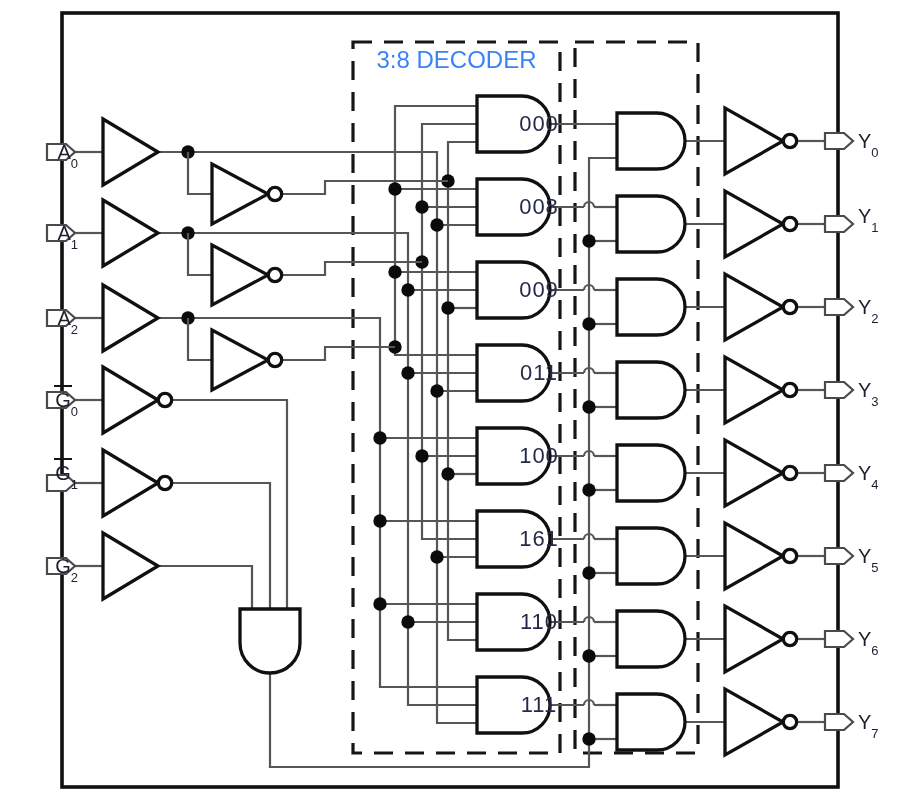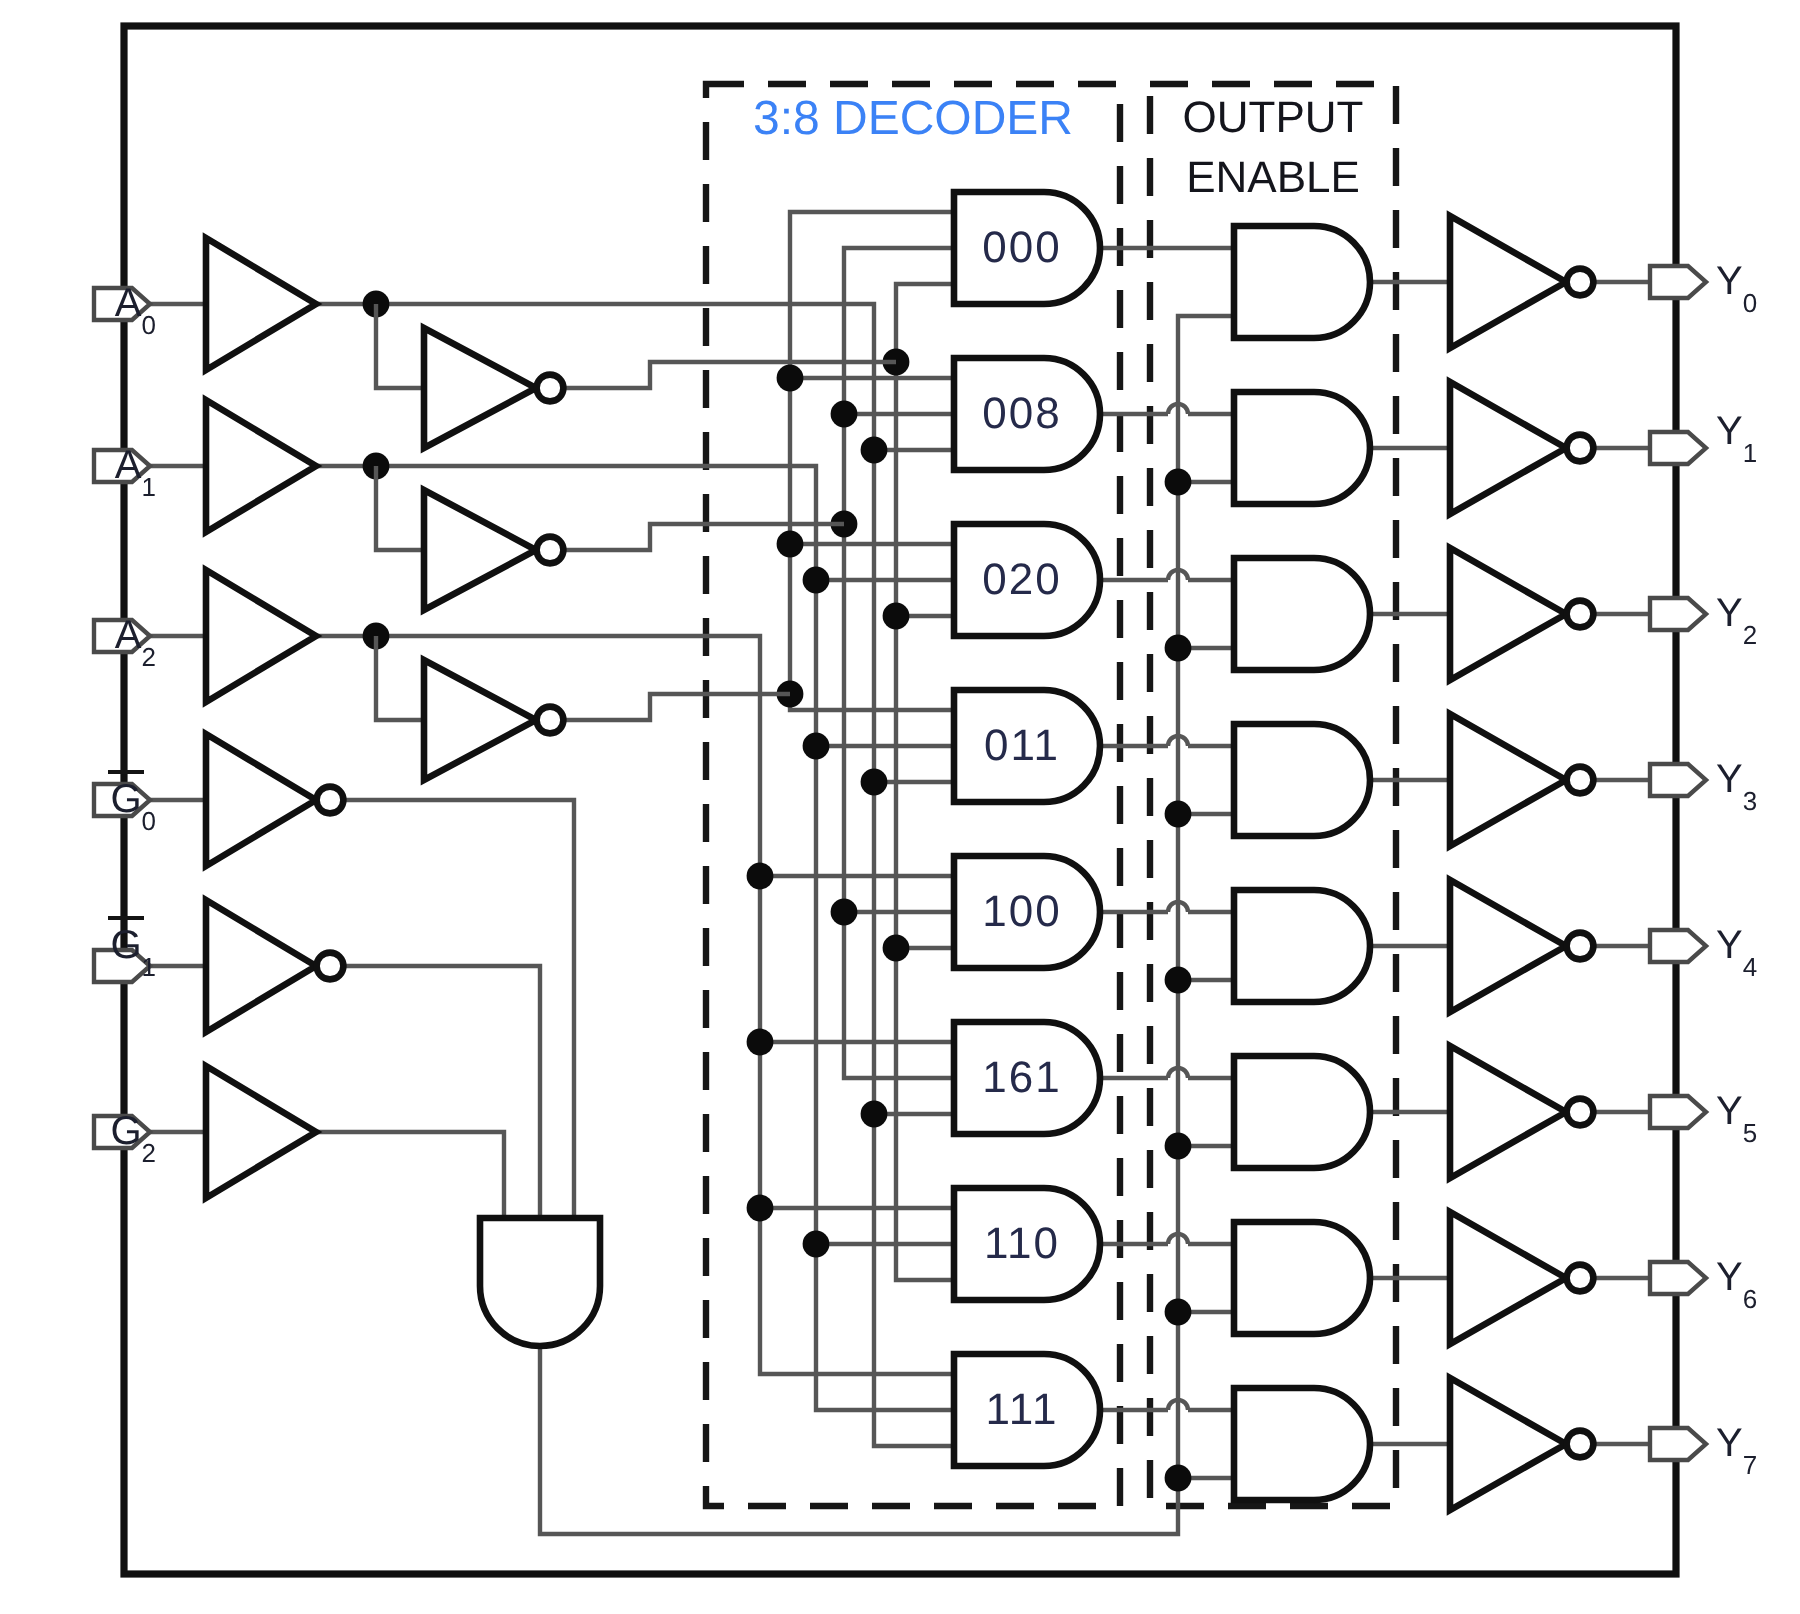--- a/index.html
+++ b/index.html
@@ -15,21 +15,21 @@
   .dot{fill:#0b0b0b;stroke:none;}
   .pinshape{fill:#ffffff;stroke:#4a4a4a;stroke-width:2.2px;}
   .chipb{fill:none;stroke:#101010;stroke-width:3.6px;}
   .dashbox{fill:none;stroke:#161616;stroke-width:3.2px;stroke-dasharray:19 12;}
   
   .lbl{position:absolute;color:#1c1f2e;font-size:20px;line-height:28px;height:28px;white-space:nowrap;}
   .lbl sub{font-size:13px;position:relative;top:4px;line-height:0;}
   .in{left:0;width:42px;text-align:right;margin-left:36px;}
   .out{left:858px;text-align:left;}
   .gate{left:479px;width:64px;text-align:center;font-size:22px;line-height:26px;height:26px;
-        color:#252a4a;letter-spacing:1px;}
+        color:#252a4a;letter-spacing:1px;padding-left:28px;}
   .dectitle{left:353px;top:46px;width:207px;text-align:center;font-size:24px;color:#3b82f6;}
   .oetitle{left:575px;top:44px;width:123px;text-align:center;font-size:22px;line-height:30px;
            height:60px;color:#14151c;}
   .ov{position:relative;display:inline-block;}
   .ov::before{content:"";position:absolute;left:-1px;right:-1px;top:-1px;
               border-top:2.2px solid #141414;}
 </style>
 </head>
 <body>
 
@@ -223,25 +223,21 @@
   <div class="lbl out" style="top:202px"><span>Y</span><sub>1</sub></div>
   <div class="lbl out" style="top:293px"><span>Y</span><sub>2</sub></div>
   <div class="lbl out" style="top:376px"><span>Y</span><sub>3</sub></div>
   <div class="lbl out" style="top:459px"><span>Y</span><sub>4</sub></div>
   <div class="lbl out" style="top:542px"><span>Y</span><sub>5</sub></div>
   <div class="lbl out" style="top:625px"><span>Y</span><sub>6</sub></div>
   <div class="lbl out" style="top:708px"><span>Y</span><sub>7</sub></div>
 
   <div class="lbl gate" style="top:111px">000</div>
   <div class="lbl gate" style="top:194px">008</div>
-  <div class="lbl gate" style="top:277px">020</div>
+  <div class="lbl gate" style="top:277px">009</div>
   <div class="lbl gate" style="top:360px">011</div>
   <div class="lbl gate" style="top:443px">100</div>
   <div class="lbl gate" style="top:526px">161</div>
   <div class="lbl gate" style="top:609px">110</div>
   <div class="lbl gate" style="top:692px">111</div>
 
   <div class="lbl dectitle">3:8 DECODER</div>
-  <div class="lbl oetitle">
-    <div>OUTPUT</div>
-    <div>ENABLE</div>
-  </div>
 </div>
 
 </body></html>

